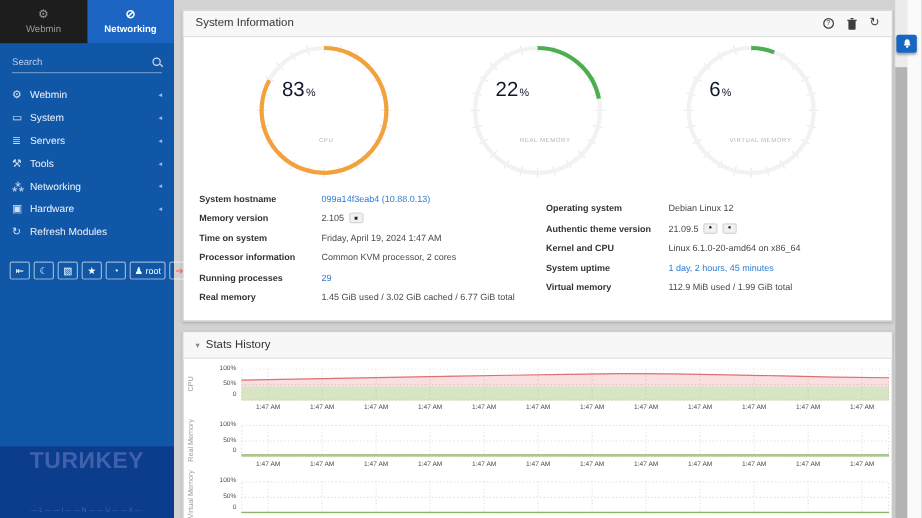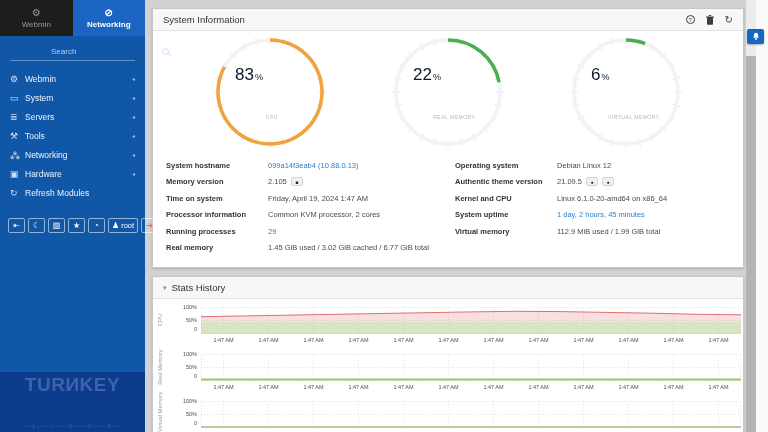--- a/index.html
+++ b/index.html
@@ -11,21 +11,21 @@
   }
   
   .sidebar { position:absolute; left:0; top:0; width:145px; height:432px; background:#1157a8; z-index:5; }
   .tabs { display:flex; height:36px; }
   .tab { flex:1; display:flex; flex-direction:column; align-items:center; justify-content:center; gap:2px; cursor:pointer; }
   .tab .t-icon { font-size:10px; line-height:10px; }
   .tab .t-label { font-size:8px; }
   .tab-webmin { background:#1d1d1d; color:#9a9a9a; }
   .tab-dashboard { background:#1b64c1; color:#fff; font-weight:bold; }
   .search-row { margin:7px 10px 0; height:18px; display:flex; align-items:center; border-bottom:1px solid rgba(255,255,255,.35); }
-  .search-input { flex:1; background:transparent; border:0; outline:0; color:#fff; font-size:8px; font-family:inherit;margin-left:41px; }
+  .search-input { flex:1; background:transparent; border:0; outline:0; color:#fff; font-size:8px; font-family:inherit; }
   .search-input::placeholder { color:#b9cdea; }
   .mag { position:relative; width:9px; height:9px; }
   .mag::before { content:""; position:absolute; left:1px; top:1px; width:5px; height:5px; border:1.2px solid #cfe0f5; border-radius:50%; }
   .mag::after { content:""; position:absolute; left:6.5px; top:6.5px; width:3px; height:1.2px; background:#cfe0f5; transform:rotate(45deg); }
   .menu { margin-top:8px; }
   .menu-item { height:19px; display:flex; align-items:center; padding:0 10px; color:#eef3fb; font-size:8.5px; cursor:pointer; }
   .mi-icon { width:15px; font-size:9px; color:#cfe0f5; }
   .mi-caret { margin-left:auto; font-size:6px; color:#9db9e0; }
   .side-toolbar { position:absolute; top:218px; left:8px; display:flex; gap:3px; }
   .tb-btn { height:15px; min-width:17px; border:1px solid rgba(255,255,255,.55); border-radius:2px; display:flex; align-items:center; justify-content:center; color:#fff; font-size:8px; padding:0 3px; gap:2px; cursor:pointer; }
@@ -44,21 +44,21 @@
   .help-circle { width:9px; height:9px; border:1px solid #3d3d3d; border-radius:50%; font-size:6px; display:flex; align-items:center; justify-content:center; }
   .refresh-g { font-size:10px; line-height:9px; }
   
   .gauges { display:flex; justify-content:space-around; padding:6px 28px 0; }
   .gauge { position:relative; width:118px; height:112px; }
   .g-val { position:absolute; left:24px; top:28px; color:#0f172a; }
   .g-num { font-size:17px; }
   .g-pct { font-size:9px; margin-left:1px; }
   .g-label { position:absolute; left:50%; top:69%; transform:translateX(-35%); font-size:5px; color:#b5b5b5; letter-spacing:.5px; white-space:nowrap; }
   
-  .info-table { display:flex; padding:8px 13px 0; gap:14px; }
+  .info-table { display:flex; padding:8px 13px 0; gap:14px;align-items:center; }
   .info-col { flex:1; }
   .irow { display:flex; align-items:center; height:16.5px; font-size:7.5px; white-space:nowrap; }
   .ilabel { width:102px; flex-shrink:0; font-weight:bold; color:#333; }
   .ival { color:#4a4a4a; display:flex; align-items:center; }
   .ival.link { color:#2e7bd2; }
   .badge { display:inline-flex; align-items:center; justify-content:center; margin-left:4px; min-width:12px; height:9px; background:#f1f1f1; border:1px solid #d5d5d5; border-radius:2px; font-size:5px; color:#222; cursor:pointer; }
   
   .charts { padding-top:8px; }
   .chart-block { margin-bottom:0; }
   .chart { display:flex; }

